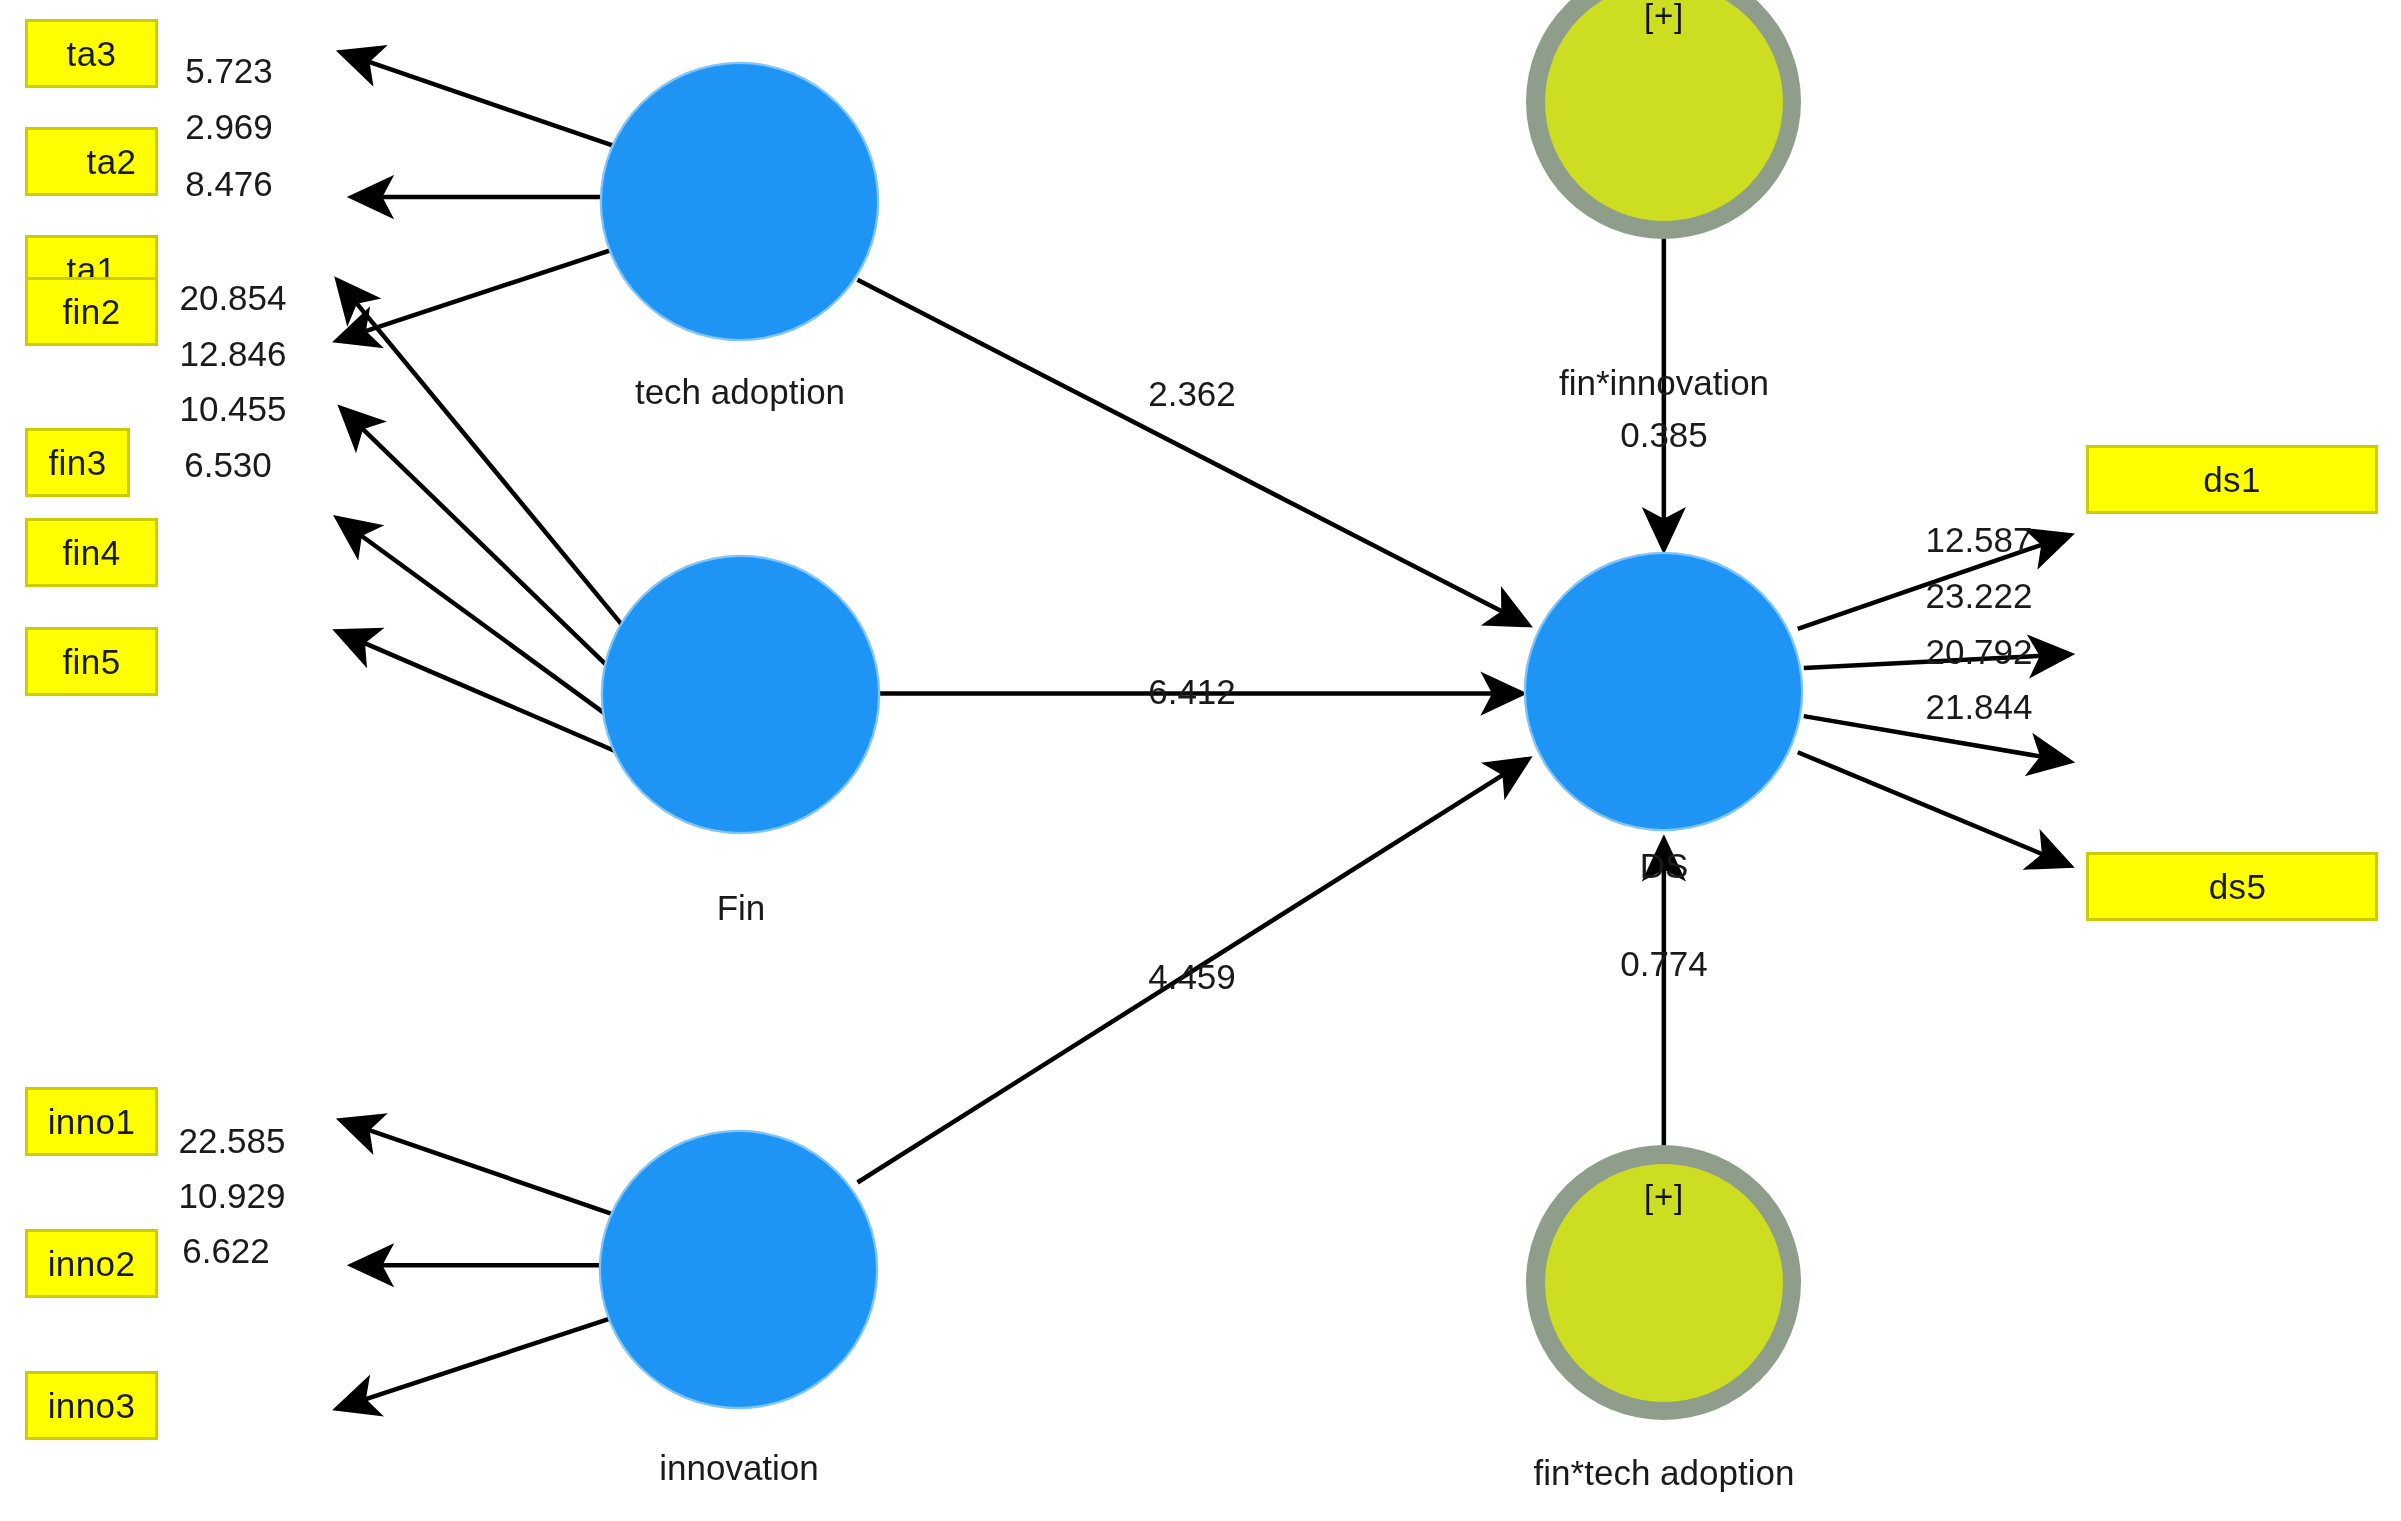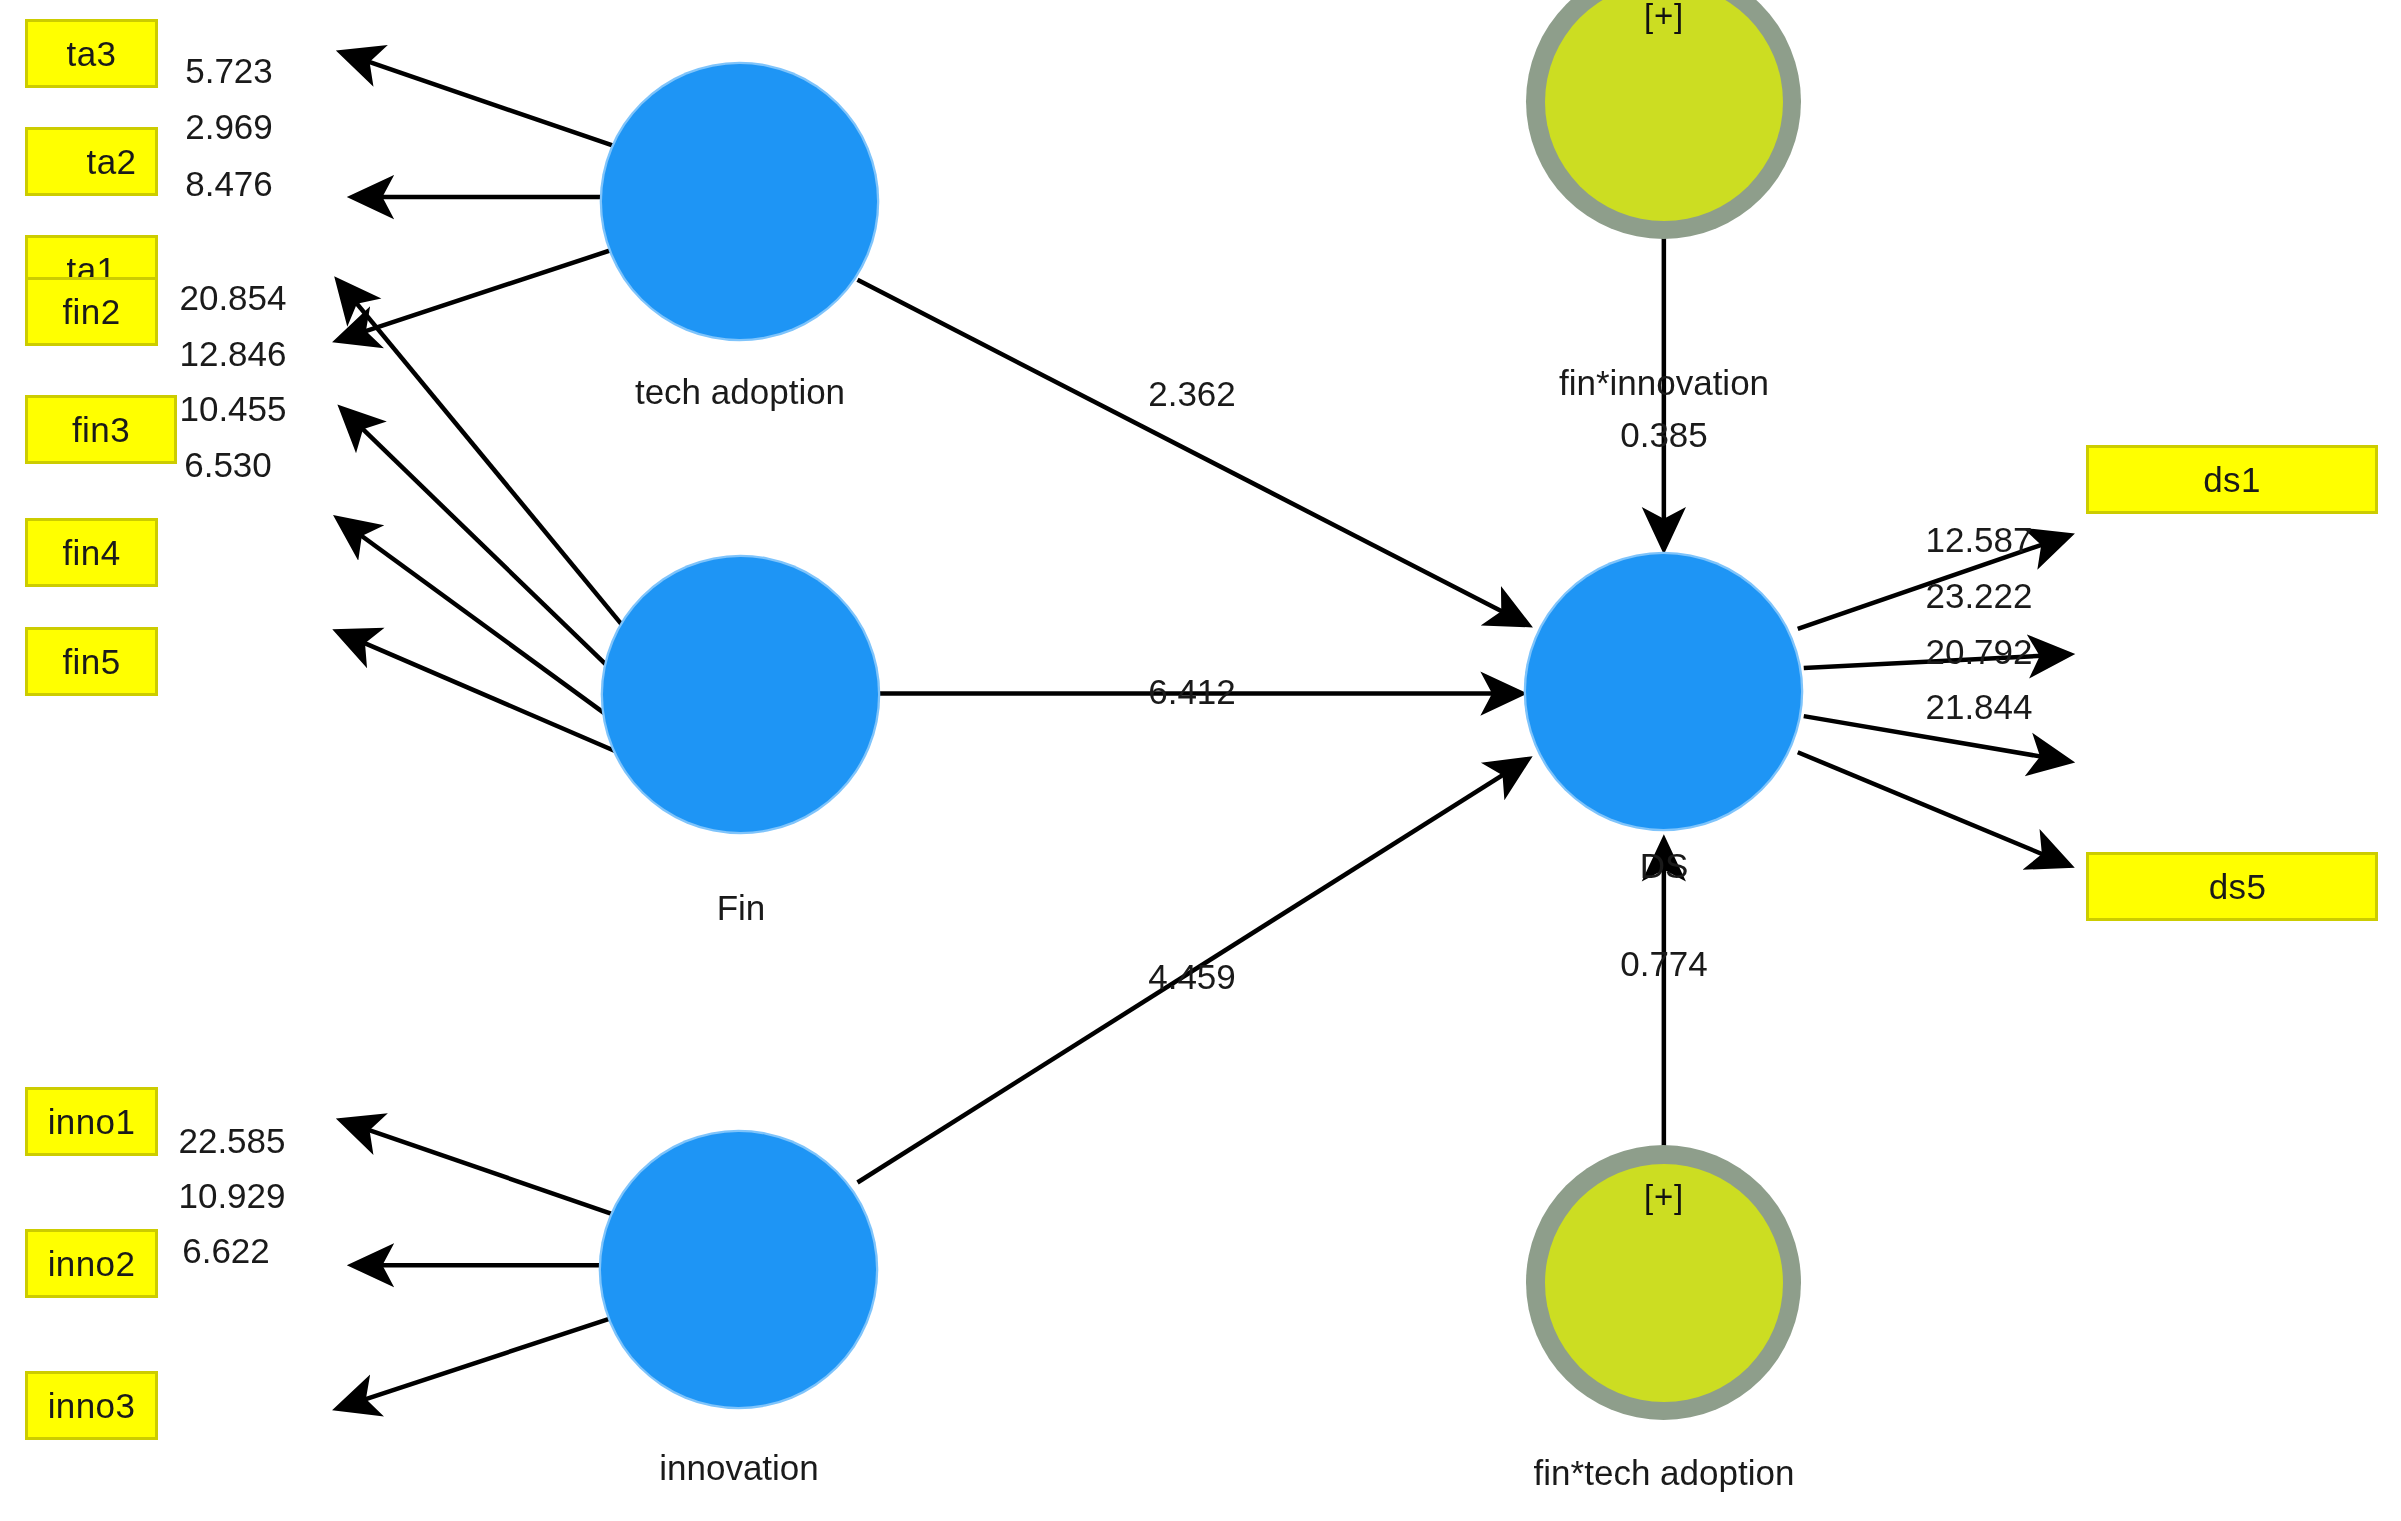--- a/index.html
+++ b/index.html
@@ -91,21 +91,21 @@
 
     <path d="M 2212,262 L 2212,728" stroke="#000" stroke-width="6" fill="none" marker-end="url(#ah)"></path>
     <path d="M 2212,1578 L 2212,1118" stroke="#000" stroke-width="6" fill="none" marker-end="url(#ah)"></path>
   </svg>
 
   <div class="ind-box" style="left:25px;top:19px;width:133px;height:69px;">ta3</div>
   <div class="ind-box" style="left:25px;top:127px;width:133px;height:69px;padding-left:40px;">ta2</div>
   <div class="ind-box" style="left:25px;top:235px;width:133px;height:69px;">ta1</div>
 
   <div class="ind-box" style="left:25px;top:277px;width:133px;height:69px;">fin2</div>
-  <div class="ind-box" style="left:25px;top:395px;width:152px;height:69px;">fin3</div>
+  <div class="ind-box" style="left:25px;top:428px;width:105px;height:69px;">fin3</div>
   <div class="ind-box" style="left:25px;top:518px;width:133px;height:69px;">fin4</div>
   <div class="ind-box" style="left:25px;top:627px;width:133px;height:69px;">fin5</div>
 
   <div class="ind-box" style="left:25px;top:1087px;width:133px;height:69px;">inno1</div>
   <div class="ind-box" style="left:25px;top:1229px;width:133px;height:69px;">inno2</div>
   <div class="ind-box" style="left:25px;top:1371px;width:133px;height:69px;">inno3</div>
 
   <div class="ind-box" style="left:2086px;top:445px;width:292px;height:69px;">ds1</div>
   <div class="ind-box" style="left:2086px;top:852px;width:292px;height:69px;padding-left:11px;">ds5</div>
 

